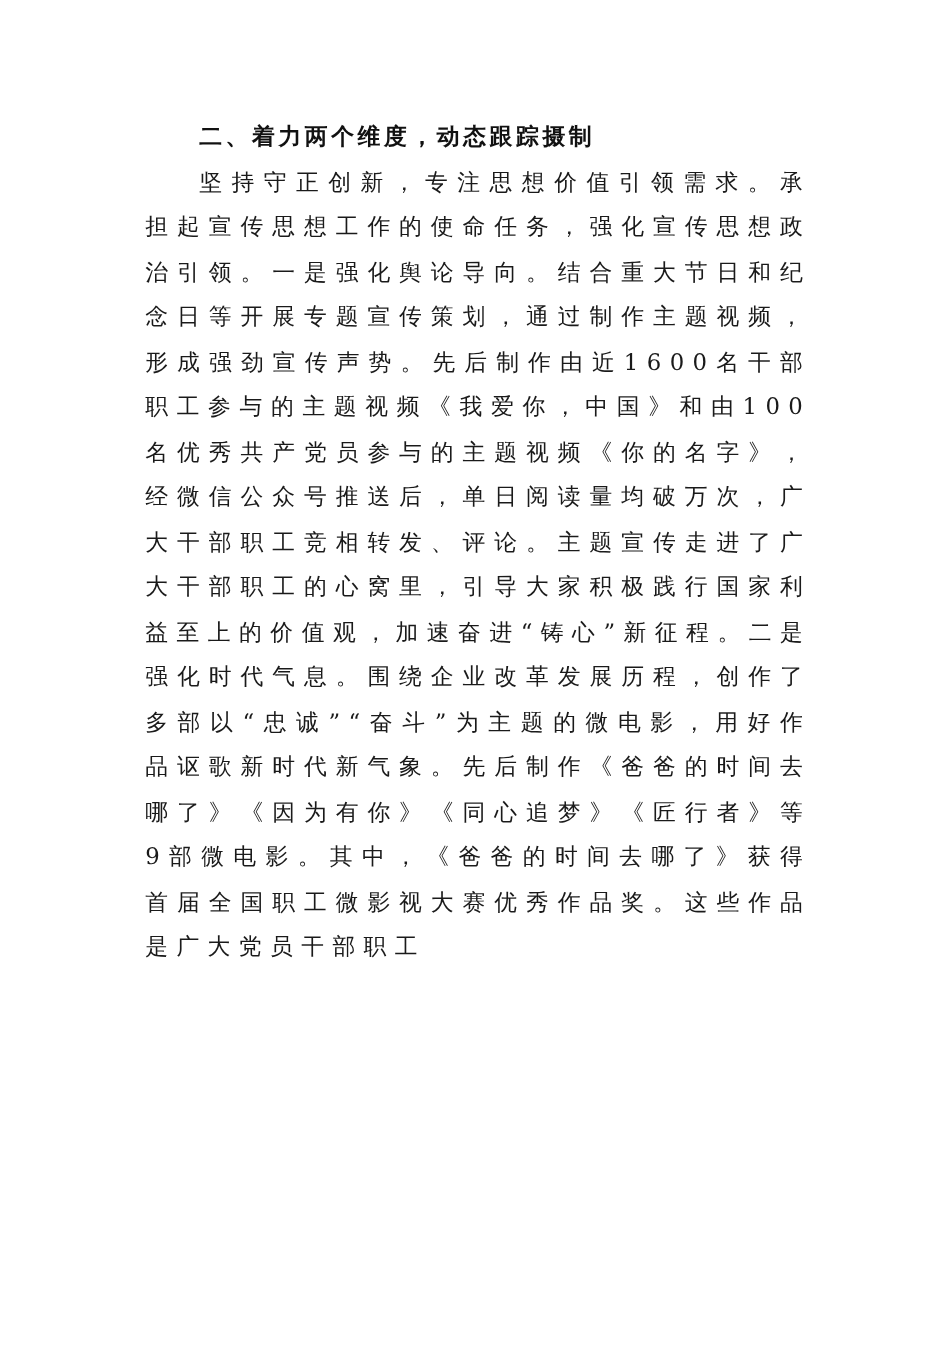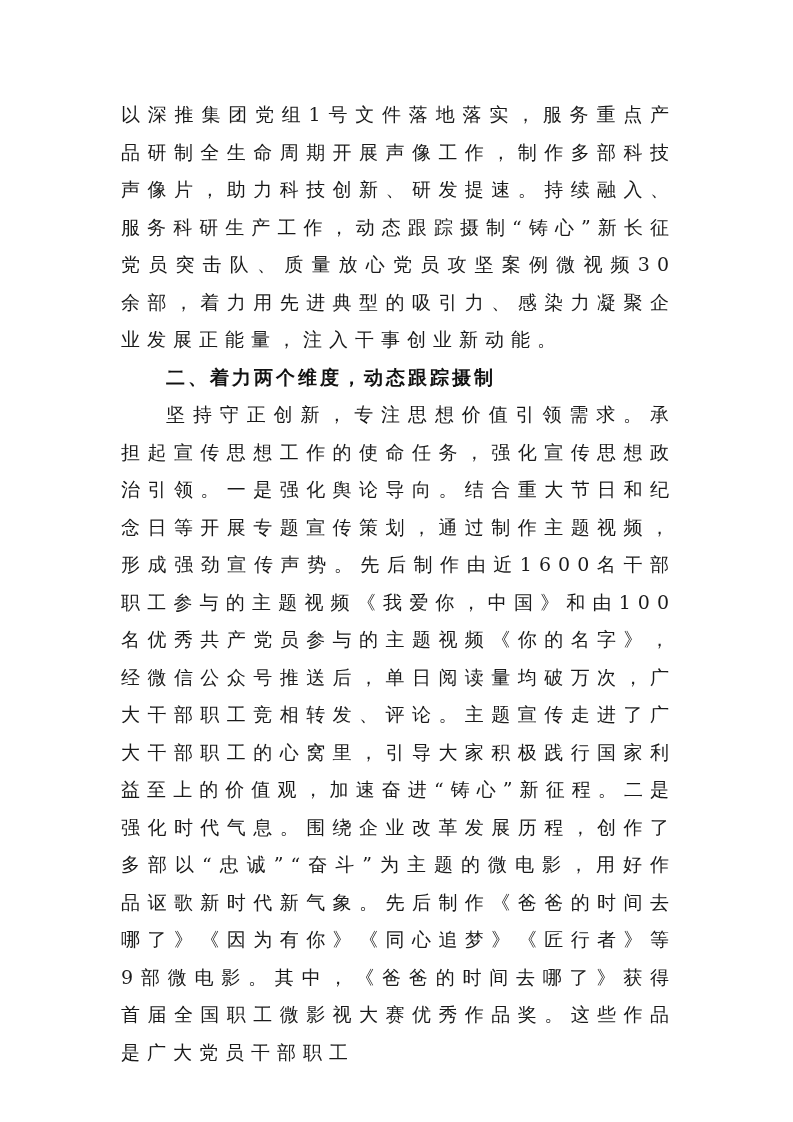--- a/index.html
+++ b/index.html
@@ -30,16 +30,15 @@
     line-height: 37.5px;
     letter-spacing: 3px;
     text-indent: 45px;
     color: #111111;
   }
 </style>
 </head>
 <body>
 
 <div class="page">
-  <p class="para">以深推集团党组1号文件落地落实，服务重点产品研制全生命周期开展声像工作，制作多部科技声像片，助力科技创新、研发提速。持续融入、服务科研生产工作，动态跟踪摄制“铸心”新长征党员突击队、质量放心党员攻坚案例微视频30余部，着力用先进典型的吸引力、感染力凝聚企业发展正能量，注入干事创业新动能。</p>
   <p class="heading">二、着力两个维度，动态跟踪摄制</p>
   <p class="para indent">坚持守正创新，专注思想价值引领需求。承担起宣传思想工作的使命任务，强化宣传思想政治引领。一是强化舆论导向。结合重大节日和纪念日等开展专题宣传策划，通过制作主题视频，形成强劲宣传声势。先后制作由近1600名干部职工参与的主题视频《我爱你，中国》和由100名优秀共产党员参与的主题视频《你的名字》，经微信公众号推送后，单日阅读量均破万次，广大干部职工竞相转发、评论。主题宣传走进了广大干部职工的心窝里，引导大家积极践行国家利益至上的价值观，加速奋进“铸心”新征程。二是强化时代气息。围绕企业改革发展历程，创作了多部以“忠诚”“奋斗”为主题的微电影，用好作品讴歌新时代新气象。先后制作《爸爸的时间去哪了》《因为有你》《同心追梦》《匠行者》等9部微电影。其中，《爸爸的时间去哪了》获得首届全国职工微影视大赛优秀作品奖。这些作品是广大党员干部职工</p>
 </div>
 
 </body></html>

